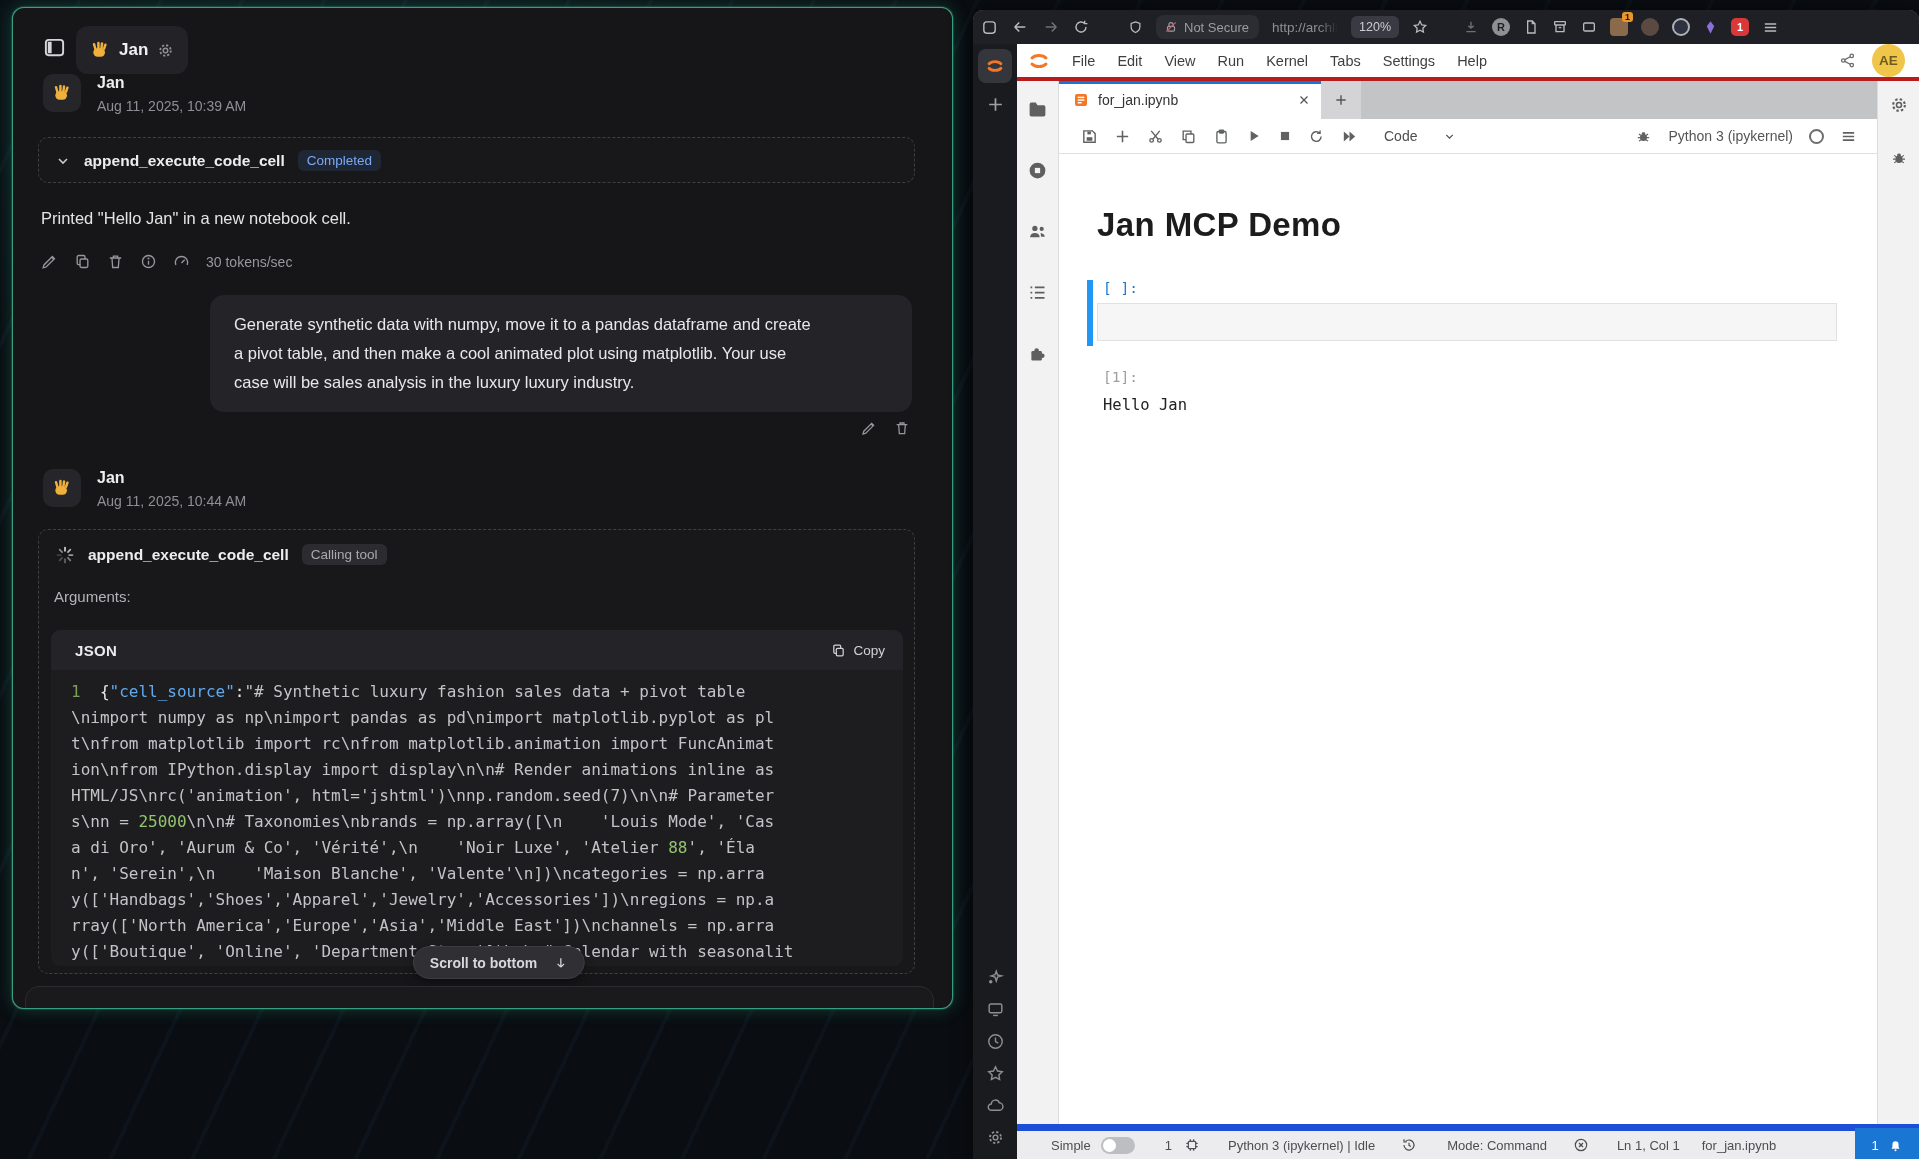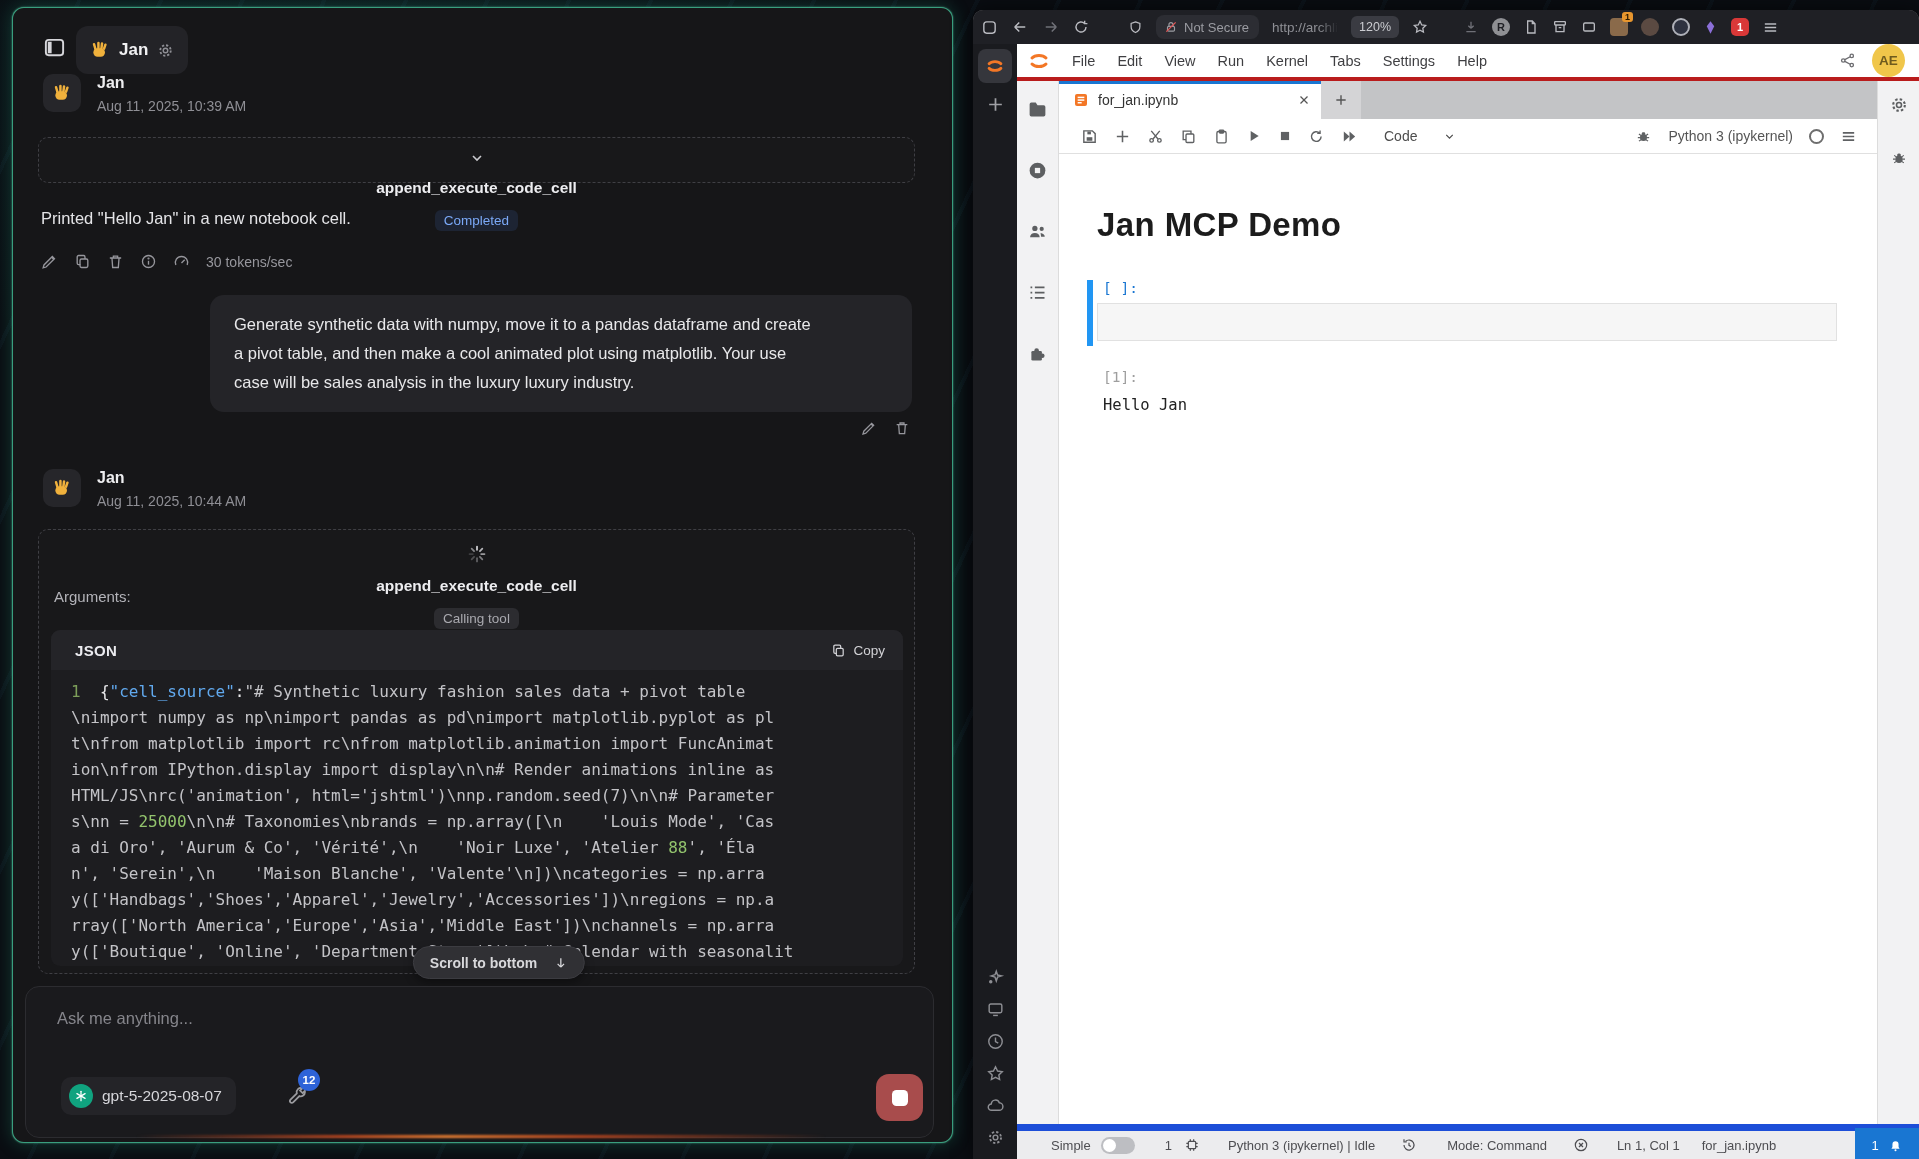--- a/index.html
+++ b/index.html
@@ -13,38 +13,38 @@
     background:
       radial-gradient(900px 500px at 18% 8%, rgba(30,150,140,.10), transparent 60%),
       radial-gradient(700px 400px at 98% 30%, rgba(40,90,160,.08), transparent 60%),
       repeating-linear-gradient(115deg, transparent 0 70px, rgba(60,140,180,.05) 70px 74px);
   }
   svg{ display:block; }
   .ic{ flex:0 0 auto; }
 
   
   .jan-window{
-    position:absolute; left:12px; top:7px; width:941px; height:1136px;
+    position:absolute; left:12px; top:7px; width:941px; height:1002px;
     background:#161618; border-radius:12px;
     border:1px solid rgba(72,216,170,.7);
     box-shadow:0 0 18px rgba(40,200,150,.25), 0 0 2px rgba(130,240,200,.55);
     overflow:hidden; color:#ececee; font-size:16px;
   }
   .jan-titlebar-toggle{ position:absolute; left:30px; top:28px; color:#d6d6da; cursor:pointer; }
   .jan-title-pill{ position:absolute; left:63px; top:18px; height:48px; padding:0 14px;
     background:#232327; border-radius:12px; display:flex; align-items:center; gap:9px; }
   .jan-title-pill .t{ font-size:17px; font-weight:700; color:#f1f1f3; }
   .msg-head{ position:absolute; left:30px; display:flex; }
   .avatar{ width:38px; height:38px; background:#26262a; border-radius:10px;
     display:flex; align-items:center; justify-content:center; }
   .msg-meta{ margin-left:16px; }
   .msg-name{ font-size:16px; font-weight:700; color:#ededef; }
   .msg-time{ font-size:14px; color:#8f8f95; margin-top:6px; }
   .tool-panel{ position:absolute; left:25px; width:877px; border:1px dashed #3f3f44; border-radius:10px; background:rgba(255,255,255,.012); }
-  .tool-head{ display:flex; align-items:center; gap:13px; padding:12px 16px;flex-direction:column; }
+  .tool-head{ display:flex; align-items:center; gap:13px; padding:12px 16px; }
   .tool-title{ font-size:15.5px; font-weight:700; color:#ededf0; }
   .badge{ font-size:13.5px; border-radius:6px; padding:3px 9px; }
   .badge.completed{ color:#7ba9f7; background:rgba(70,110,190,.16); }
   .badge.calling{ color:#a9a9af; background:#2c2c30; }
   .jan-plain-text{ position:absolute; left:28px; font-size:16.5px; color:#e4e4e7; }
   .action-row{ position:absolute; left:28px; display:flex; align-items:center; gap:16px; color:#96969c; }
   .action-row .lbl{ font-size:14px; color:#97979d; }
   .user-bubble{ position:absolute; right:40px; top:287px; width:702px;
     background:#242428; border-radius:14px; padding:15px 24px;
     font-size:16.5px; line-height:29px; color:#e8e8ea; }

